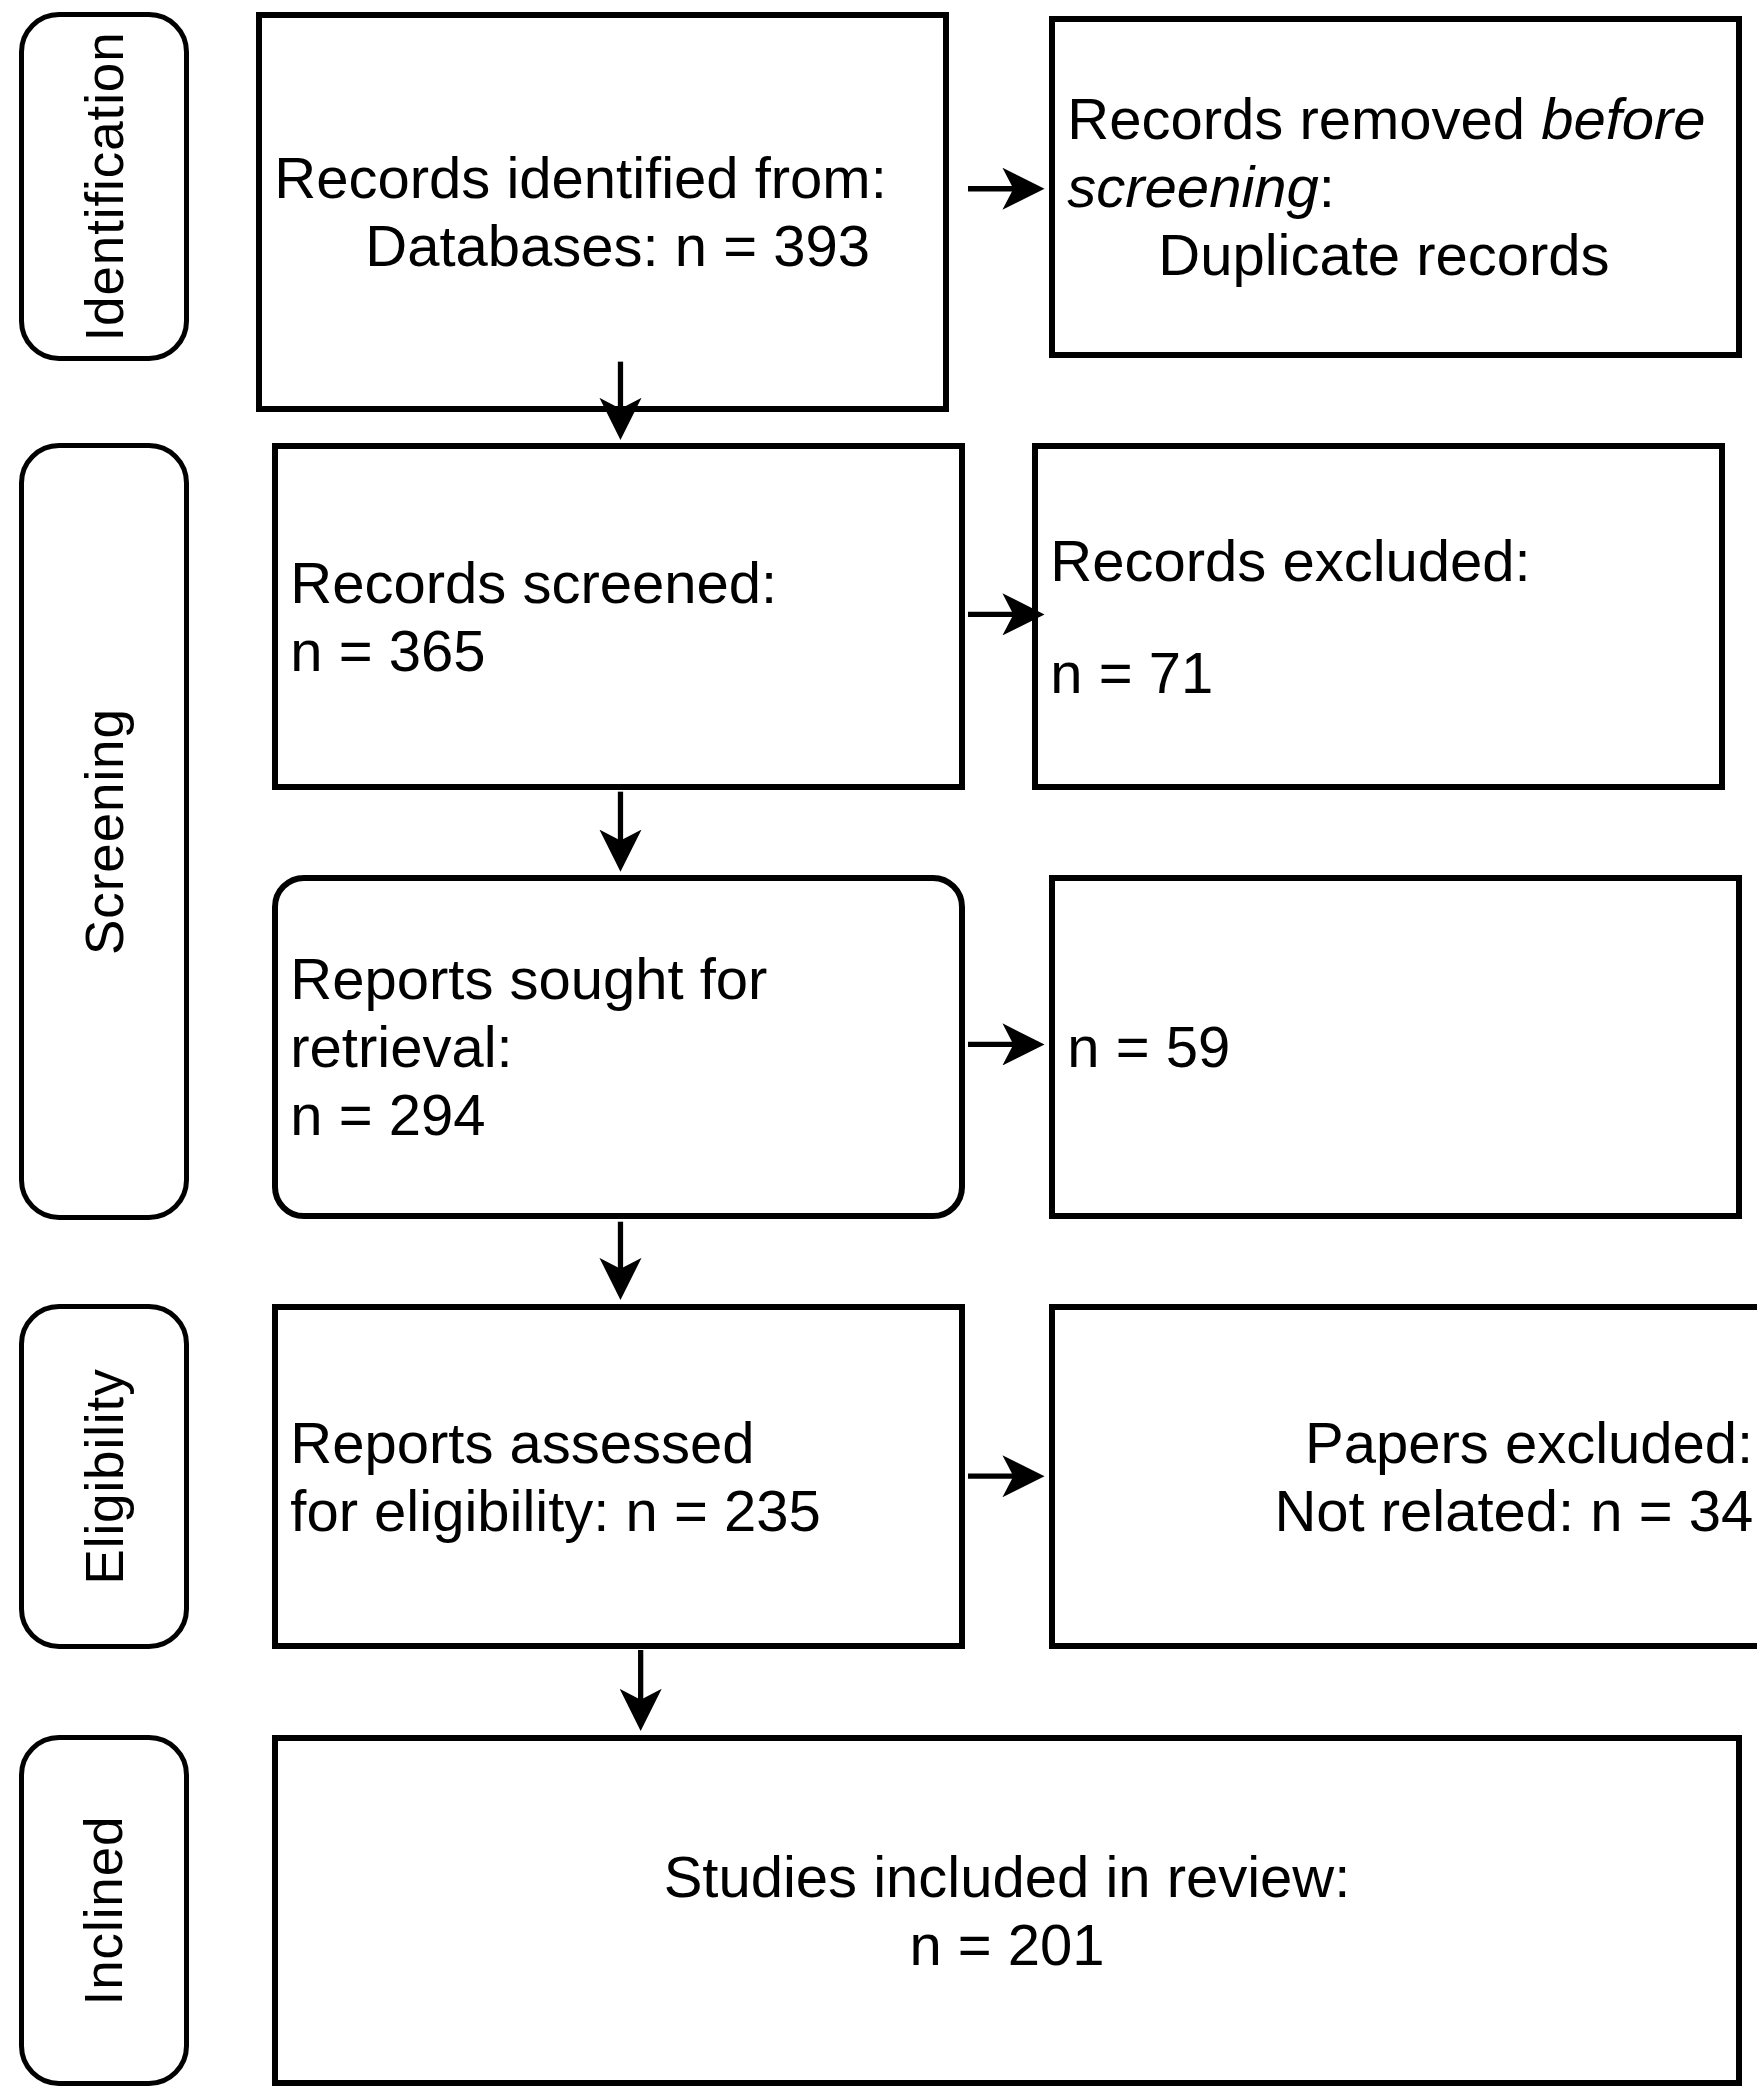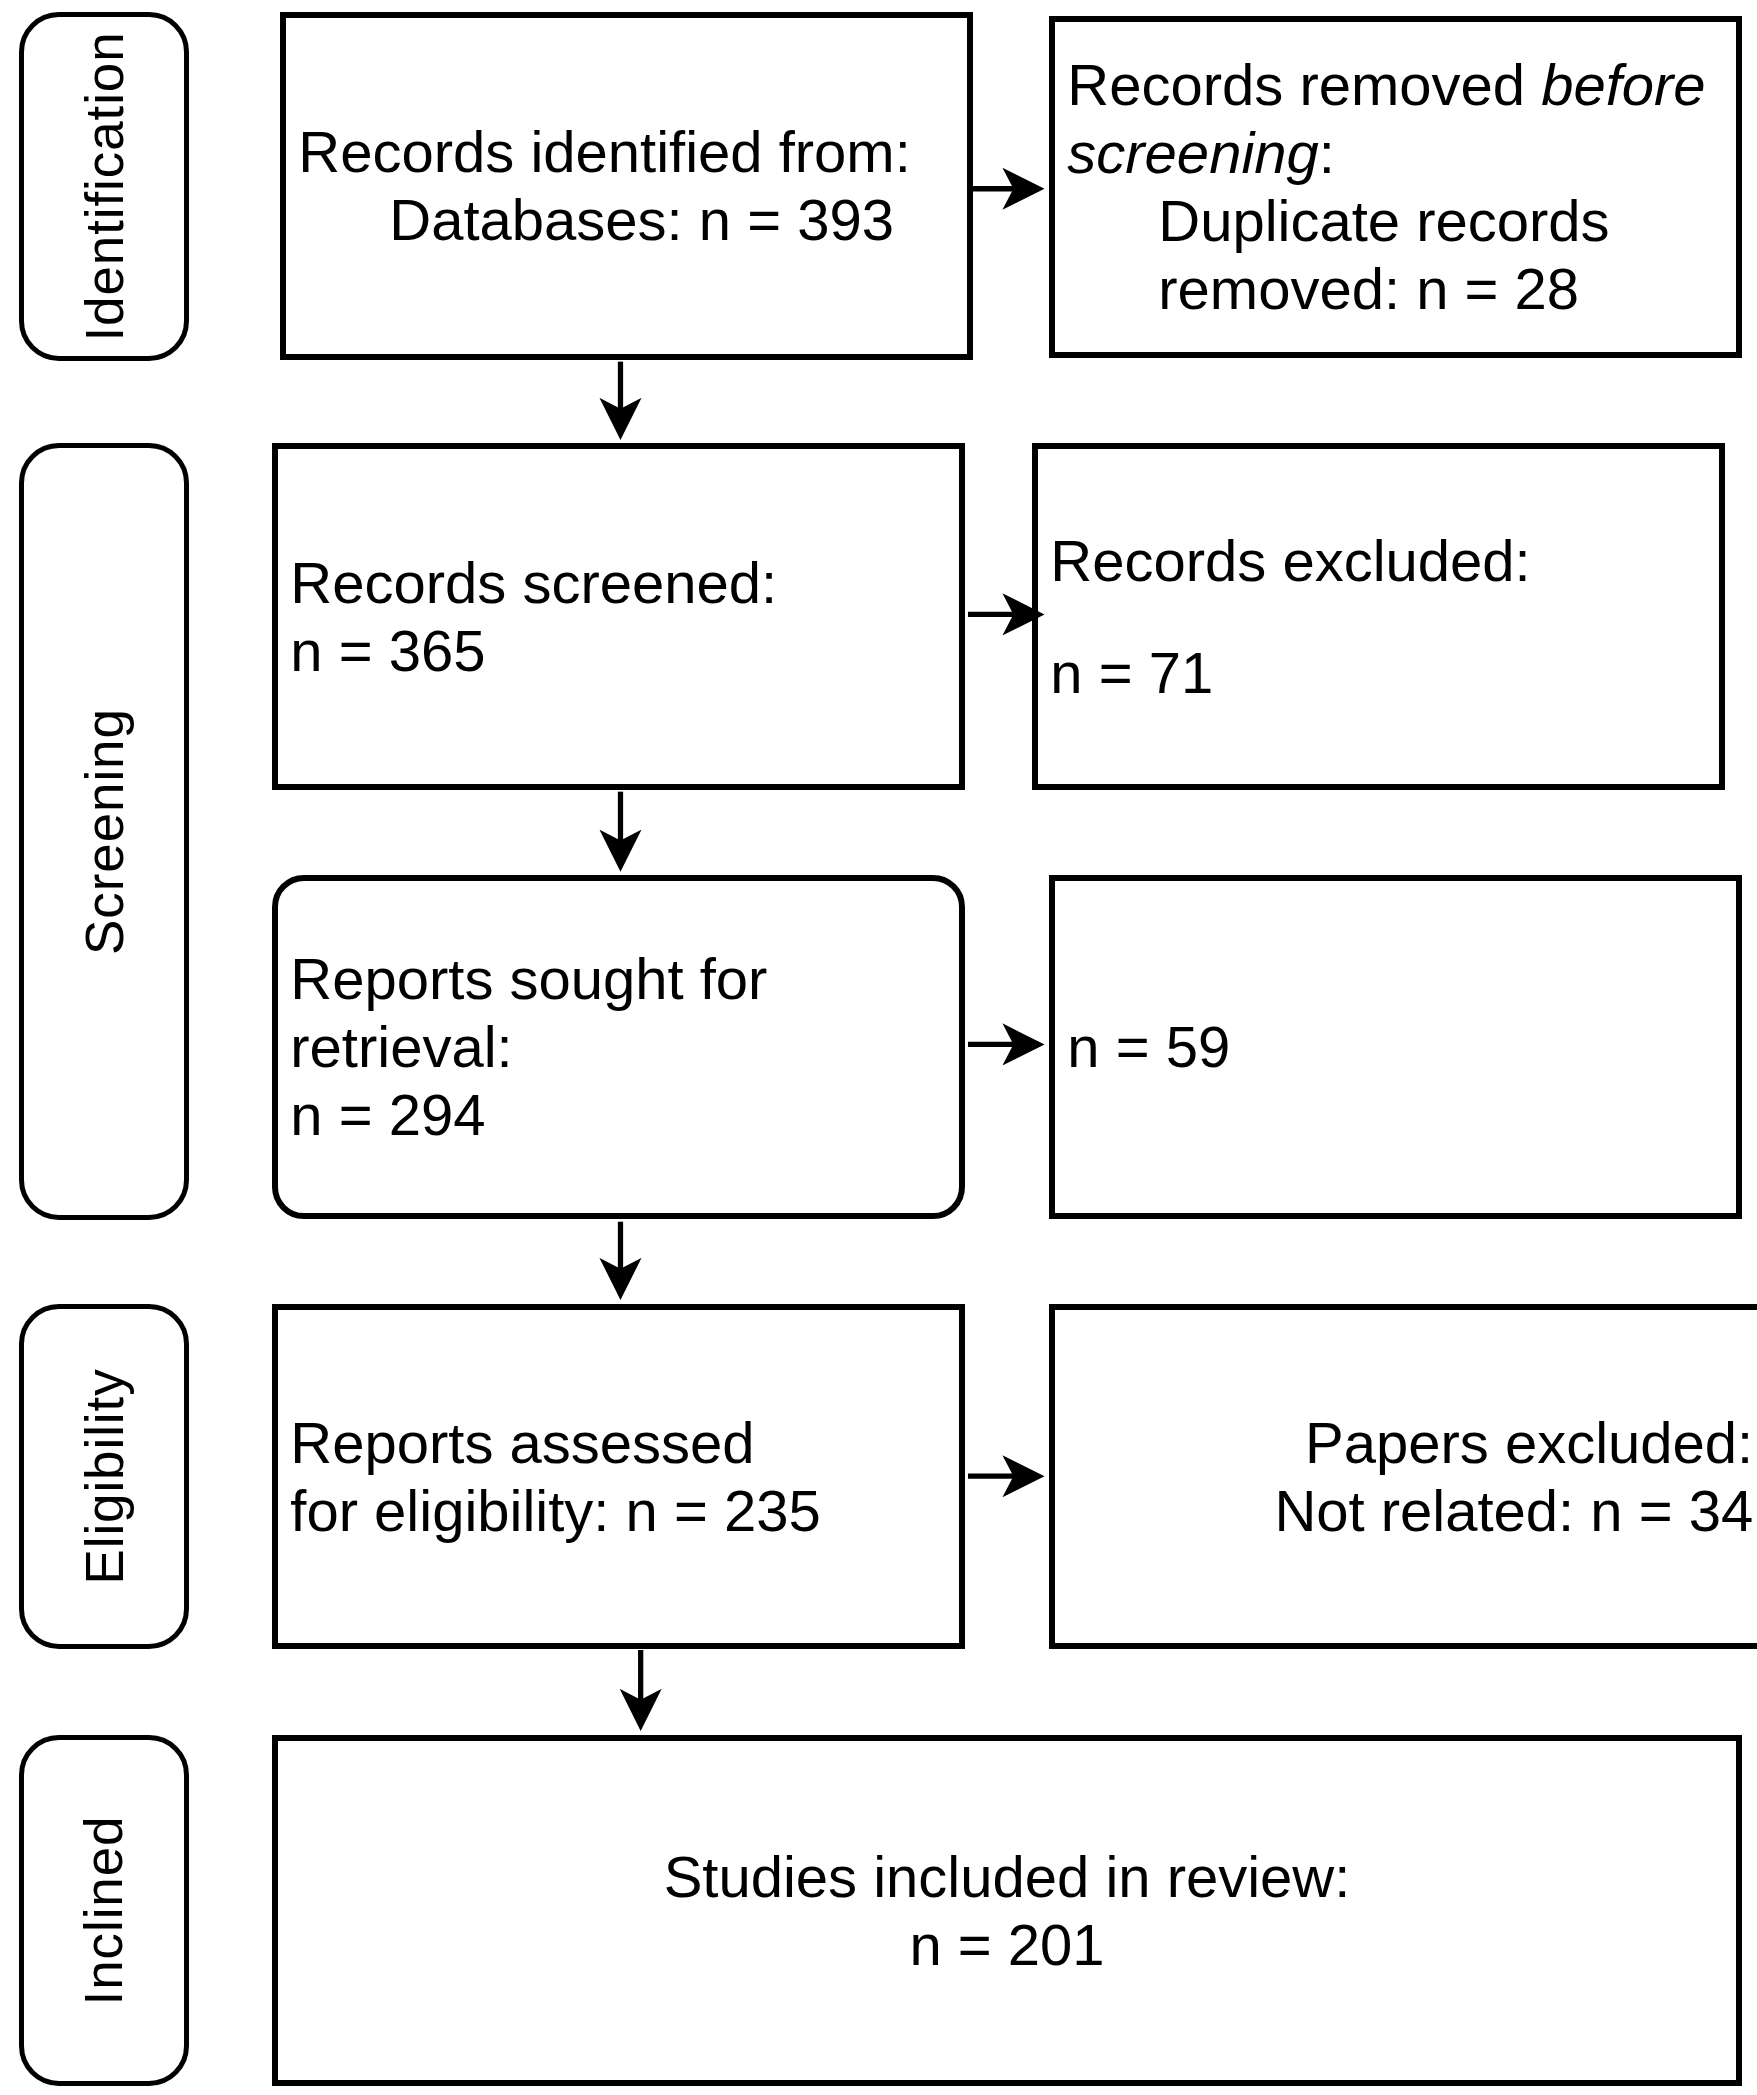--- a/index.html
+++ b/index.html
@@ -49,21 +49,21 @@
     justify-content: center;
     font-size: 58px;
     line-height: 68px;
     padding: 0 8.8px 0 12.3px;
   }
   .box .line { min-height: 68px; }
   .box .line.indent { padding-left: 91px; }
   .box .line i { font-style: italic; }
   .box.center { text-align: center; padding: 0 8.8px; justify-content: center; }
 
-  #box-records-identified    { left: 280px;  top: 12.3px;   width: 693px;  height: 348px; }
+  #box-records-identified    { left: 256px;  top: 12.3px;   width: 693px;  height: 400px; }
   #box-records-removed       { left: 1049px; top: 16px;   width: 693px;  height: 342px; }
   #box-records-screened      { left: 272px;  top: 443px;  width: 693px;  height: 347px; }
   #box-records-excluded      { left: 1032px; top: 443px;  width: 693px;  height: 347px; gap: 44px; }
   #box-reports-sought        { left: 272px;  top: 875px;  width: 693px;  height: 344px; border-radius: 32px; }
   #box-records-not-retrieved { left: 1049px; top: 875px;  width: 693px;  height: 344px; }
   #box-reports-assessed      { left: 272px;  top: 1304px; width: 693px;  height: 345px; }
   #box-papers-excluded       { left: 1049px; top: 1304px; width: 719px;  height: 345px; text-align: right; }
   #box-studies-included      { left: 272px;  top: 1735px; width: 1470px; height: 351px; }
 
   
@@ -94,21 +94,20 @@
     <span class="stage-text">Inclined</span>
   </div>
 
   <div class="box" id="box-records-identified">
       <div class="line"><span>Records identified from:</span></div>
       <div class="line indent"><span>Databases: n = 393</span></div>
     </div>
   <div class="box" id="box-records-removed">
       <div class="line"><span>Records removed </span><i>before screening</i><span>:</span></div>
       <div class="line indent"><span>Duplicate records</span></div>
-      <div class="line indent"><span>removed: n = 28</span></div>
     </div>
   <div class="box" id="box-records-screened">
       <div class="line"><span>Records screened:</span></div>
       <div class="line"><span>n = 365</span></div>
     </div>
   <div class="box" id="box-records-excluded">
       <div class="line"><span>Records excluded:</span></div>
       <div class="line"><span>n = 71</span></div>
     </div>
   <div class="box" id="box-reports-sought">

